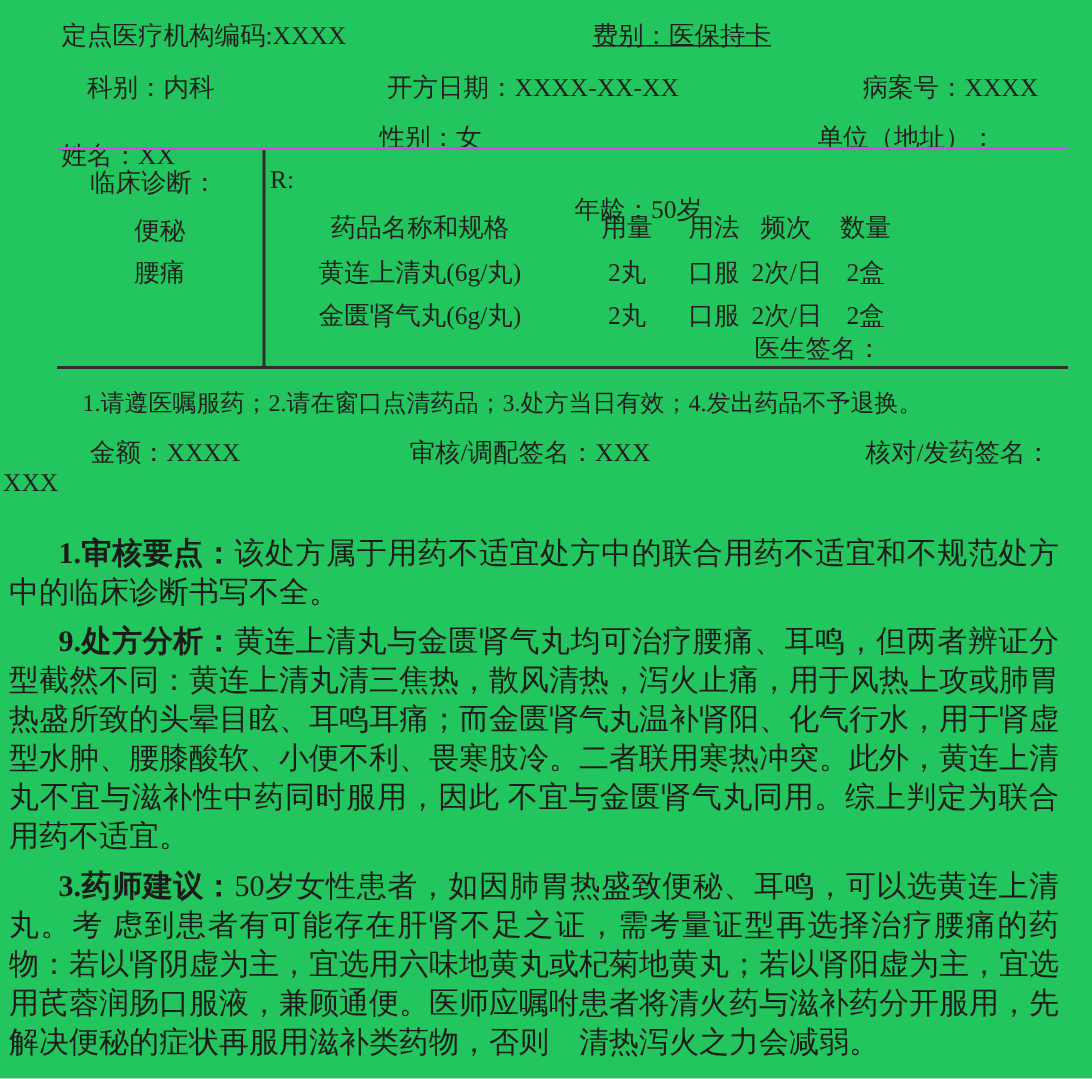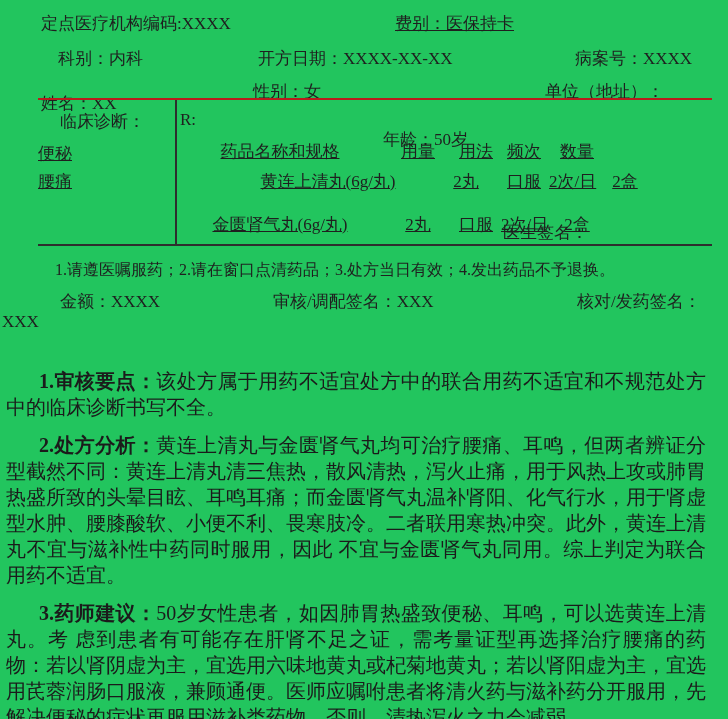--- a/index.html
+++ b/index.html
@@ -15,56 +15,56 @@
   }
   .abs { position: absolute; white-space: nowrap; }
   .fs  { font-size: 17px; line-height: 20px; }
   .pair > span { display: inline; }
 
   
   .rx-table {
     position: absolute;
     left: 38px; top: 98px;
     width: 674px; height: 148px;
-    border-top: 2px solid #b91c1c;
+    border-top: 2px solid #d946ef;
     border-bottom: 2px solid #2e2e2e;
   }
   .vline {
     position: absolute;
     left: 137px; top: 0;
     height: 100%; width: 0;
     border-left: 2px solid #2e2e2e;
   }
   .diag-label { left: 22px; top: 12px; }
   .rx-sym     { left: 142px; top: 10px; }
   .diag-item  {
     position: absolute; left: 0;
-    width: 137px; text-align: left;
-    font-size: 17px; line-height: 20px; text-decoration: underline;
+    width: 137px; text-align: center;
+    font-size: 17px; line-height: 20px;
   }
   .drug-row {
     position: absolute; left: 137px;
-    display: flex; font-size: 17px; line-height: 20px; text-decoration: underline;
+    display: flex; font-size: 17px; line-height: 20px;
   }
   .drug-row .c { text-align: center; white-space: nowrap; }
   .c0 { width: 210px; } .c1 { width: 66px; } .c2 { width: 50px; }
   .c3 { width: 46px; } .c4 { width: 60px; }
   .sign { left: 465px; top: 123px; }
 
   .notes { left: 55px; top: 260px; font-size: 16px; line-height: 20px; font-family: Liberation Serif, serif; }
 
   
   .analysis {
     position: absolute;
     left: 6px; top: 356px; width: 700px;
     font-size: 20px; line-height: 26px;
     text-align: justify;
     color: #1b1b1b;
   }
-  .analysis p { margin: 12px 0 7px 0; text-indent: 33px; }
+  .analysis p { margin: 0 0 7px 0; text-indent: 33px; }
   .analysis b { font-weight: bold; }
 </style>
 </head>
 <body>
 
 <div class="page">
 
   <div class="abs fs pair" style="left:41px; top:14px;">
     <span>定点医疗机构编码:</span><span>XXXX</span>
   </div>
@@ -105,29 +105,29 @@
     <div class="abs fs rx-sym">R:</div>
 
     <div class="drug-row" style="top:42px;">
       <span class="c c0">药品名称和规格</span>
       <span class="c c1">用量</span>
       <span class="c c2">用法</span>
       <span class="c c3">频次</span>
       <span class="c c4">数量</span>
     </div>
 
-    <div class="drug-row" style="top:72px;margin-left:48px;">
+    <div class="drug-row" style="top:72px;">
       <span class="c c0">黄连上清丸(6g/丸)</span>
       <span class="c c1">2丸</span>
       <span class="c c2">口服</span>
       <span class="c c3">2次/日</span>
       <span class="c c4">2盒</span>
     </div>
 
-    <div class="drug-row" style="top:115px;align-items:flex-end;">
+    <div class="drug-row" style="top:101px;align-items:flex-end;">
       <span class="c c0">金匮肾气丸(6g/丸)</span>
       <span class="c c1">2丸</span>
       <span class="c c2">口服</span>
       <span class="c c3">2次/日</span>
       <span class="c c4">2盒</span>
     </div>
 
     <div class="abs fs sign">医生签名：</div>
   </div>
 
@@ -137,17 +137,17 @@
     <span>金额：</span><span>XXXX</span>
   </div>
   <div class="abs fs" style="left:577px; top:292px;">核对/发药签名：</div>
   <div class="abs fs pair" style="left:273px; top:292px;">
     <span>审核/调配签名：</span><span>XXX</span>
   </div>
   <div class="abs fs" style="left:2px; top:312px;">XXX</div>
 
   <div class="analysis">
     <p><b>1.审核要点：</b><span>该处方属于用药不适宜处方中的联合用药不适宜和不规范处方中的临床诊断书写不全。</span></p>
-    <p><b>2.处方分析：</b><span>黄连上清丸与金匮肾气丸均可治疗腰痛、耳鸣，但两者辨证分型截然不同：黄连上清丸清三焦热，散风清热，泻火止痛，用于风热上攻或肺胃热盛所致的头晕目眩、耳鸣耳痛；而金匮肾气丸温补肾阳、化气行水，用于肾虚型水肿、腰膝酸软、小便不利、畏寒肢冷。二者联用寒热冲突。此外，黄连上清丸不宜与滋补性中药同时服用，因此 不宜与金匮肾气丸同用。综上判定为联合用药不适宜。</span></p>
+    <p><b>9.处方分析：</b><span>黄连上清丸与金匮肾气丸均可治疗腰痛、耳鸣，但两者辨证分型截然不同：黄连上清丸清三焦热，散风清热，泻火止痛，用于风热上攻或肺胃热盛所致的头晕目眩、耳鸣耳痛；而金匮肾气丸温补肾阳、化气行水，用于肾虚型水肿、腰膝酸软、小便不利、畏寒肢冷。二者联用寒热冲突。此外，黄连上清丸不宜与滋补性中药同时服用，因此 不宜与金匮肾气丸同用。综上判定为联合用药不适宜。</span></p>
     <p><b>3.药师建议：</b><span>50岁女性患者，如因肺胃热盛致便秘、耳鸣，可以选黄连上清丸。考 虑到患者有可能存在肝肾不足之证，需考量证型再选择治疗腰痛的药物：若以肾阴虚为主，宜选用六味地黄丸或杞菊地黄丸；若以肾阳虚为主，宜选用芪蓉润肠口服液，兼顾通便。医师应嘱咐患者将清火药与滋补药分开服用，先解决便秘的症状再服用滋补类药物，否则　清热泻火之力会减弱。</span></p>
   </div>
 
 </div>
 
 </body></html>

